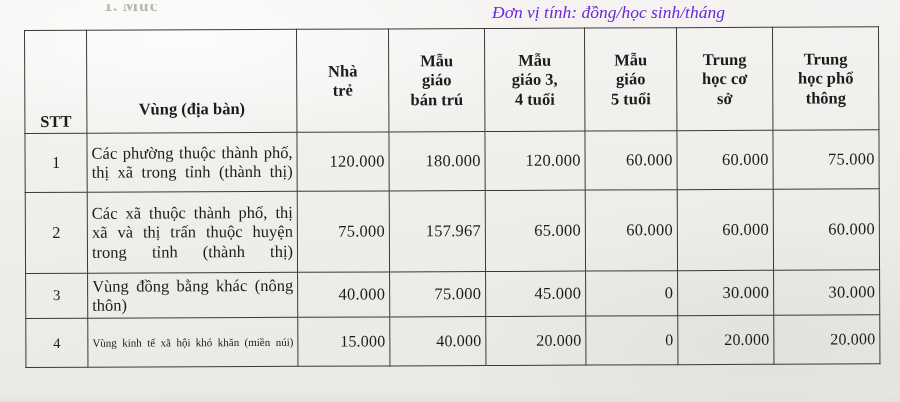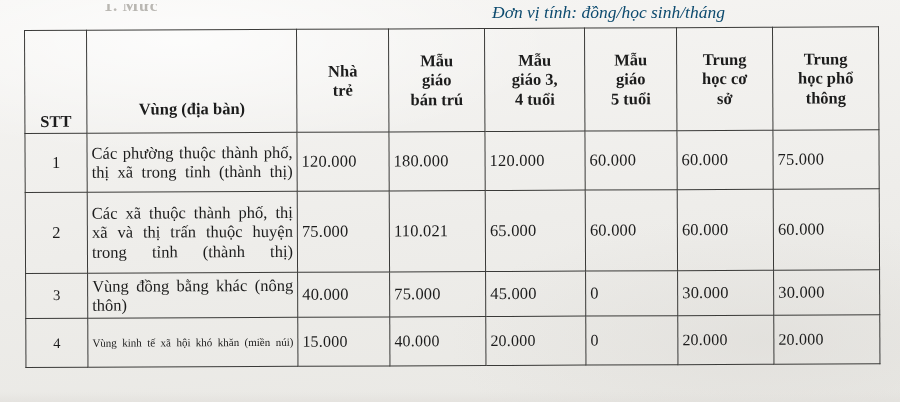--- a/index.html
+++ b/index.html
@@ -55,21 +55,21 @@
     font-size: 16px;
     color: #cfcdc8;
   }
 
   .unit-line {
     position: absolute;
     top: 2px;
     left: 492px;
     font-style: italic;
     font-size: 17.5px;
-    color: #0c4a6e;
+    color: #6d28d9;
     white-space: nowrap;
   }
 
   .table-wrap {
     position: absolute;
     left: 24px;
     top: 30px;
     width: 854px;
   }
 
@@ -112,21 +112,21 @@
     padding-bottom: 6px;
   }
   td.area {
     text-align: justify;
     text-align-last: justify;
     font-size: 16.5px;
     padding: 4px 6px 4px 7px;
     hyphens: none;
   }
   td.num {
-    text-align: left;
+    text-align: right;
     font-size: 16.5px;
     letter-spacing: .2px;
   }
 
   
   tr.r1 td { height: 54px; }
   tr.r2 td { height: 76px; }
   tr.r3 td { height: 40px; }
   tr.r4 td { height: 44px; }
 
@@ -221,21 +221,21 @@
         <td class="num">180.000</td>
         <td class="num">120.000</td>
         <td class="num">60.000</td>
         <td class="num">60.000</td>
         <td class="num">75.000</td>
       </tr>
       <tr class="r2">
         <td class="stt">2</td>
         <td class="area">Các xã thuộc thành phố, thị xã và thị trấn thuộc huyện trong tỉnh (thành thị)</td>
         <td class="num">75.000</td>
-        <td class="num">110.021</td>
+        <td class="num">157.967</td>
         <td class="num">65.000</td>
         <td class="num">60.000</td>
         <td class="num">60.000</td>
         <td class="num">60.000</td>
       </tr>
       <tr class="r3">
         <td class="stt">3</td>
         <td class="area">Vùng đồng bằng khác (nông thôn)</td>
         <td class="num">40.000</td>
         <td class="num">75.000</td>

